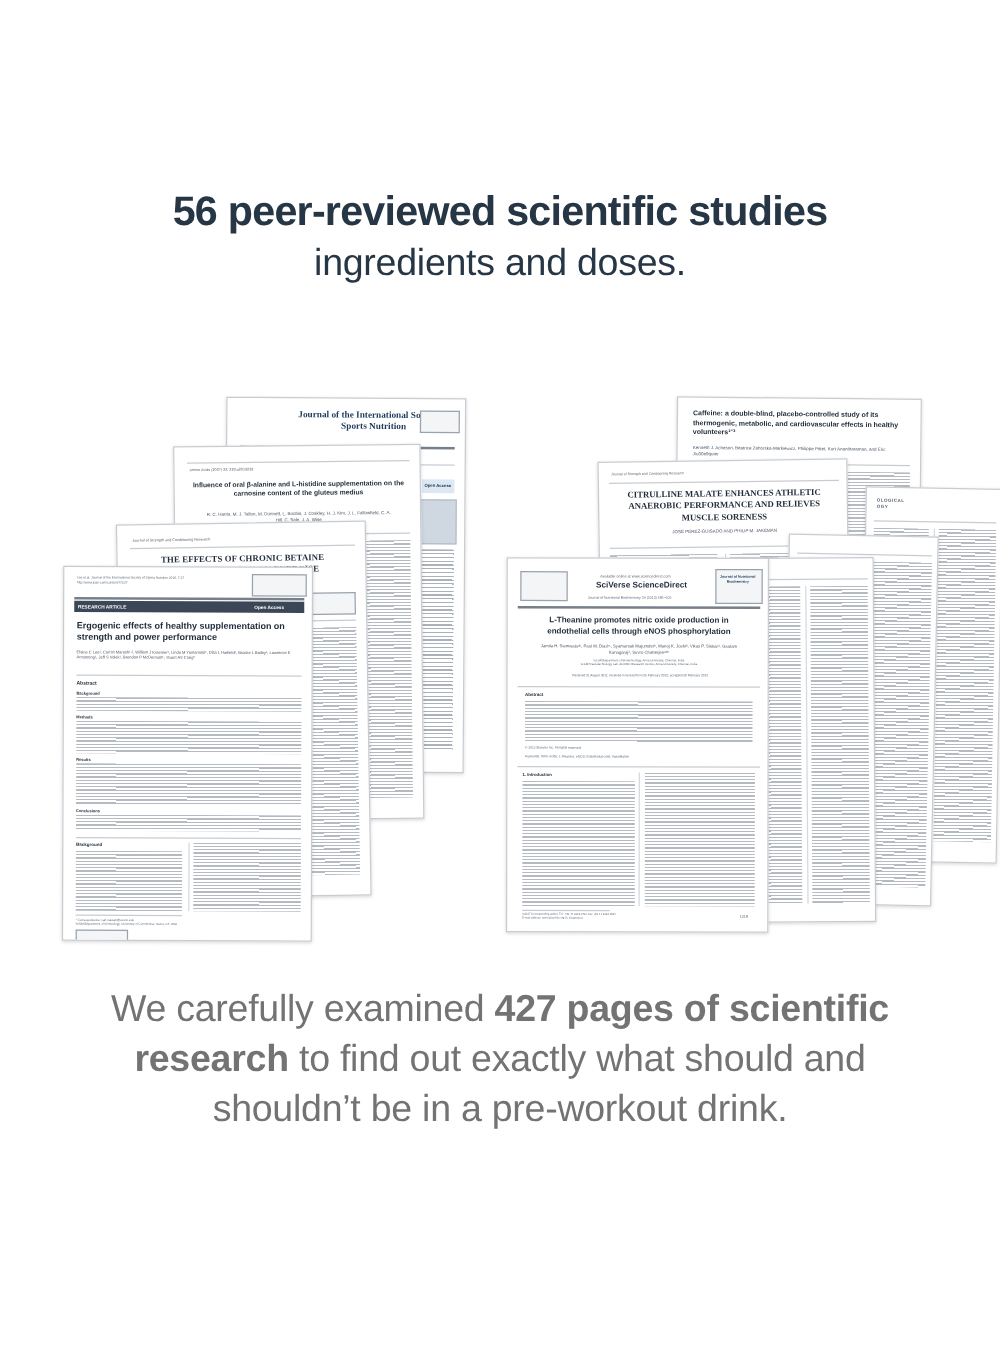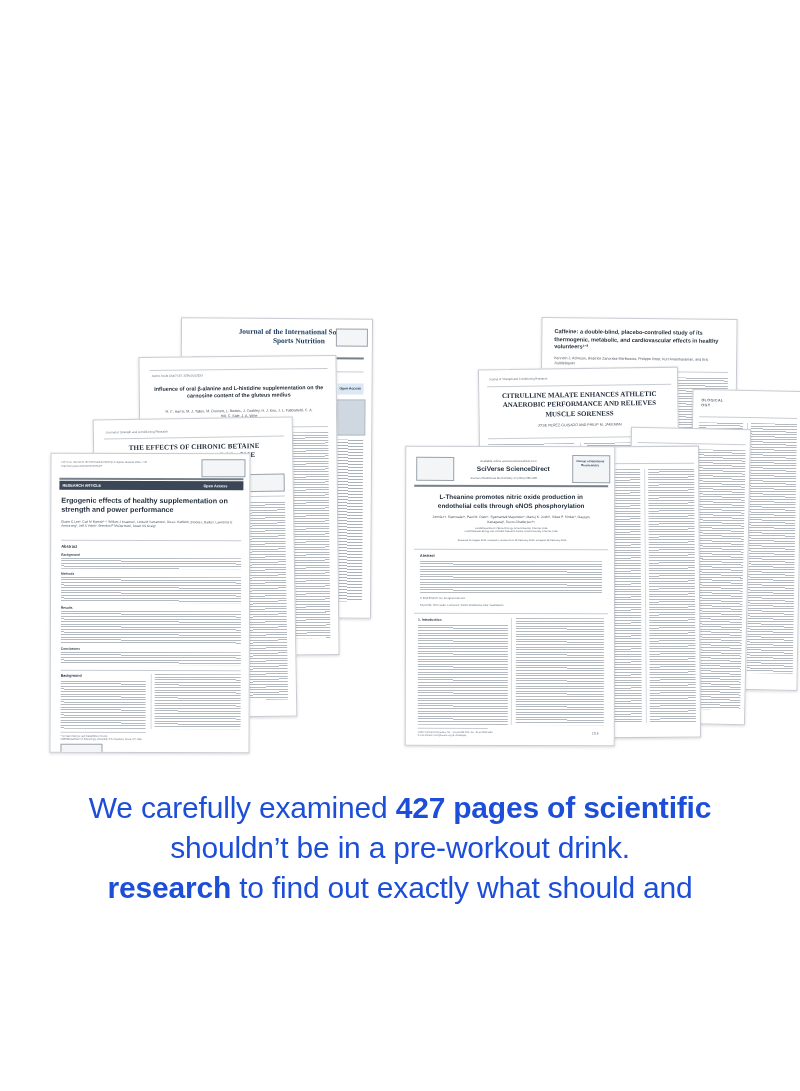--- a/index.html
+++ b/index.html
@@ -45,21 +45,21 @@
   }
 
   
   .headline-bottom {
     position: absolute;
     top: 788px;
     left: 35px;
     width: 730px;
     text-align: center;
     line-height: 1.34;
-    color: #1d4ed8;
+    color: #737373;
   }
   .headline-bottom .line {
     display: block;
     font-size: 30px;
     font-weight: 400;
     letter-spacing: -0.2px;
   }
   .headline-bottom b {
     font-weight: 700;
   }
@@ -191,20 +191,22 @@
       rgba(255,255,255,0) 2.6px
     );
   }
 </style>
 </head>
 <body>
 
 <div class="page">
 
   <div class="headline-top">
+    <span class="line line1">56 peer-reviewed scientific studies</span>
+    <span class="line">ingredients and doses.</span>
   </div>
 
   <div class="stacks">
 
     <div class="paper" style="left:180px; top:0px; width:192px; height:300px; transform: rotate(0.4deg);">
       <div class="pjournal" style="left:4px; top:9px; width:130px; font-size:7.4px;margin-left:48px;">Journal of the International Society of Sports Nutrition</div>
       <div class="logo-box" style="left:154px; top:9px; width:30px; height:16px;"></div>
       <div class="tlb" style="left:10px; top:38px; width:172px;"></div>
       <div class="ptiny" style="left:58px; top:42px;">Volume 10, 2013, 1533\u20131538</div>
       <div class="tl" style="left:10px; top:52px; width:172px;"></div>
@@ -351,17 +353,17 @@
 
       <div class="tl" style="left:12px; top:281px; width:70px;"></div>
       <div class="ptiny" style="left:12px; top:284px; width:86px; font-size:2.2px;">\u2217 Corresponding author. Tel.: +91 44 2223 2711; fax: +91 44 2223 1034.<br>E-mail address: suvro@au-kbc.org (S. Chatterjee).</div>
       <div class="ptiny" style="left:186px; top:284px; font-size:3px;">1218</div>
     </div>
 
   </div>
 
   <div class="headline-bottom">
     <span class="line"><span>We carefully examined </span><b>427 pages of scientific</b></span>
+    <span class="line"><b>research</b><span> to find out exactly what should and</span></span>
     <span class="line">shouldn’t be in a pre-workout drink.</span>
-    <span class="line"><b>research</b><span> to find out exactly what should and</span></span>
   </div>
 
 </div>
 
 </body></html>

